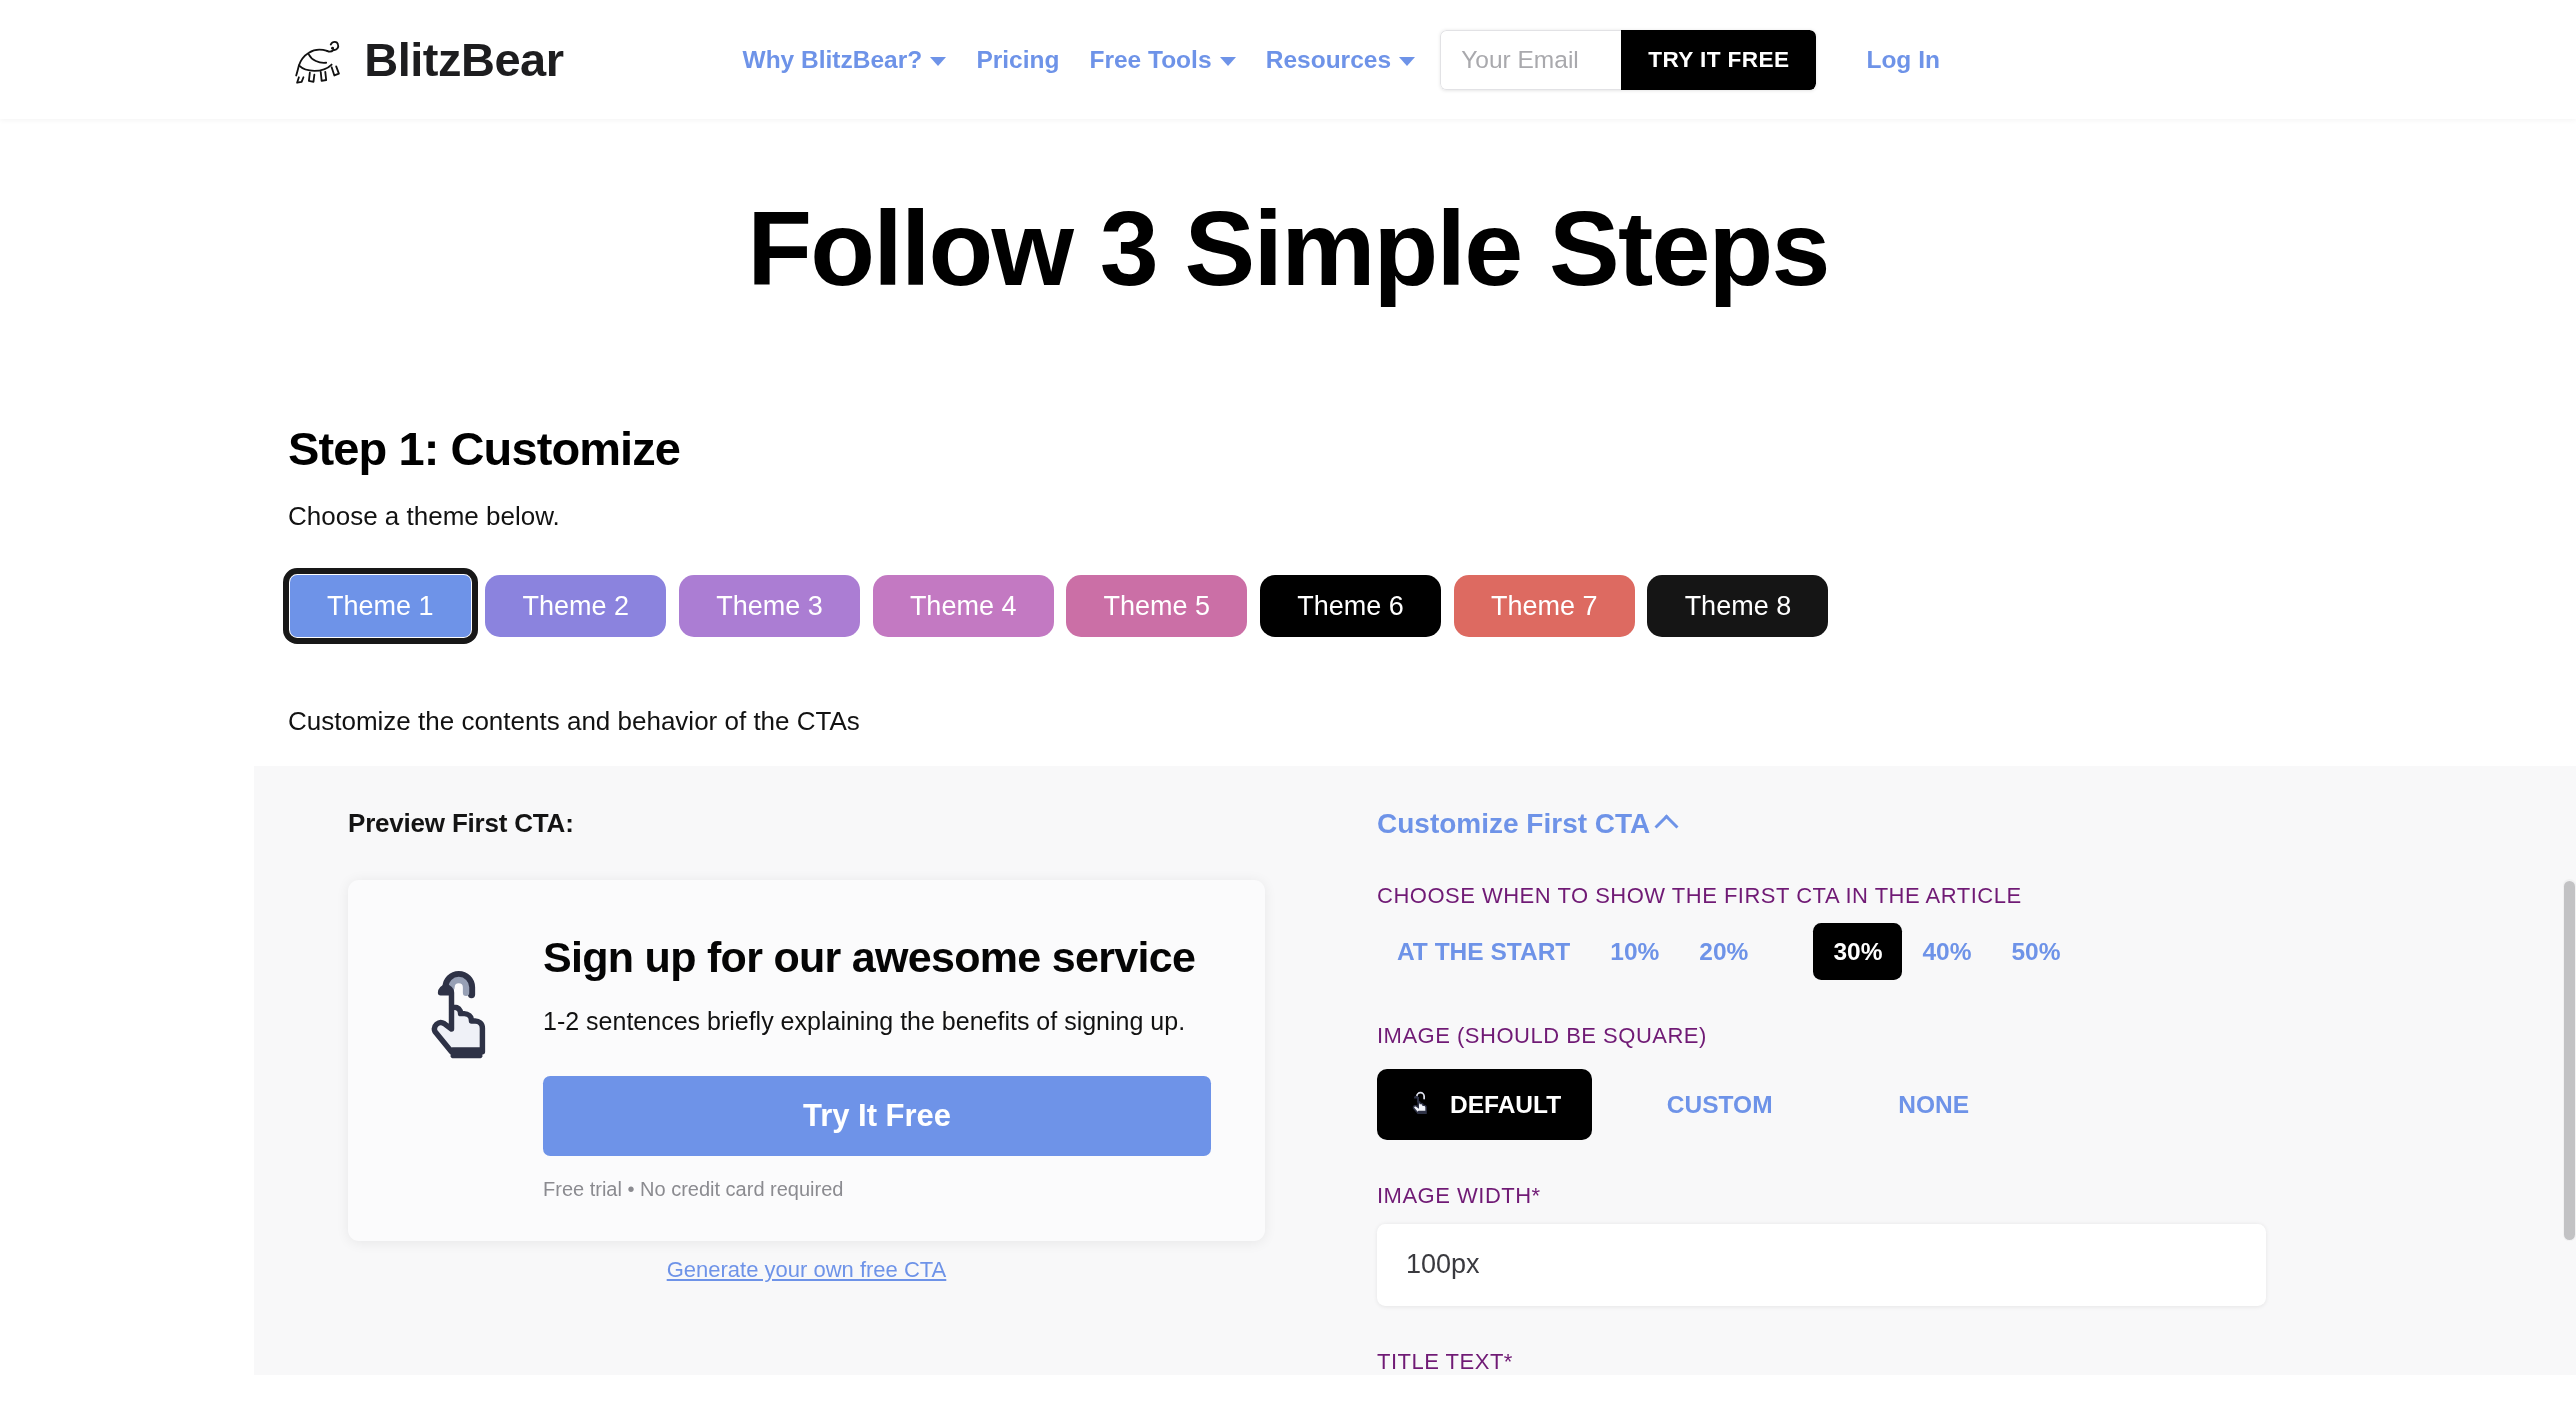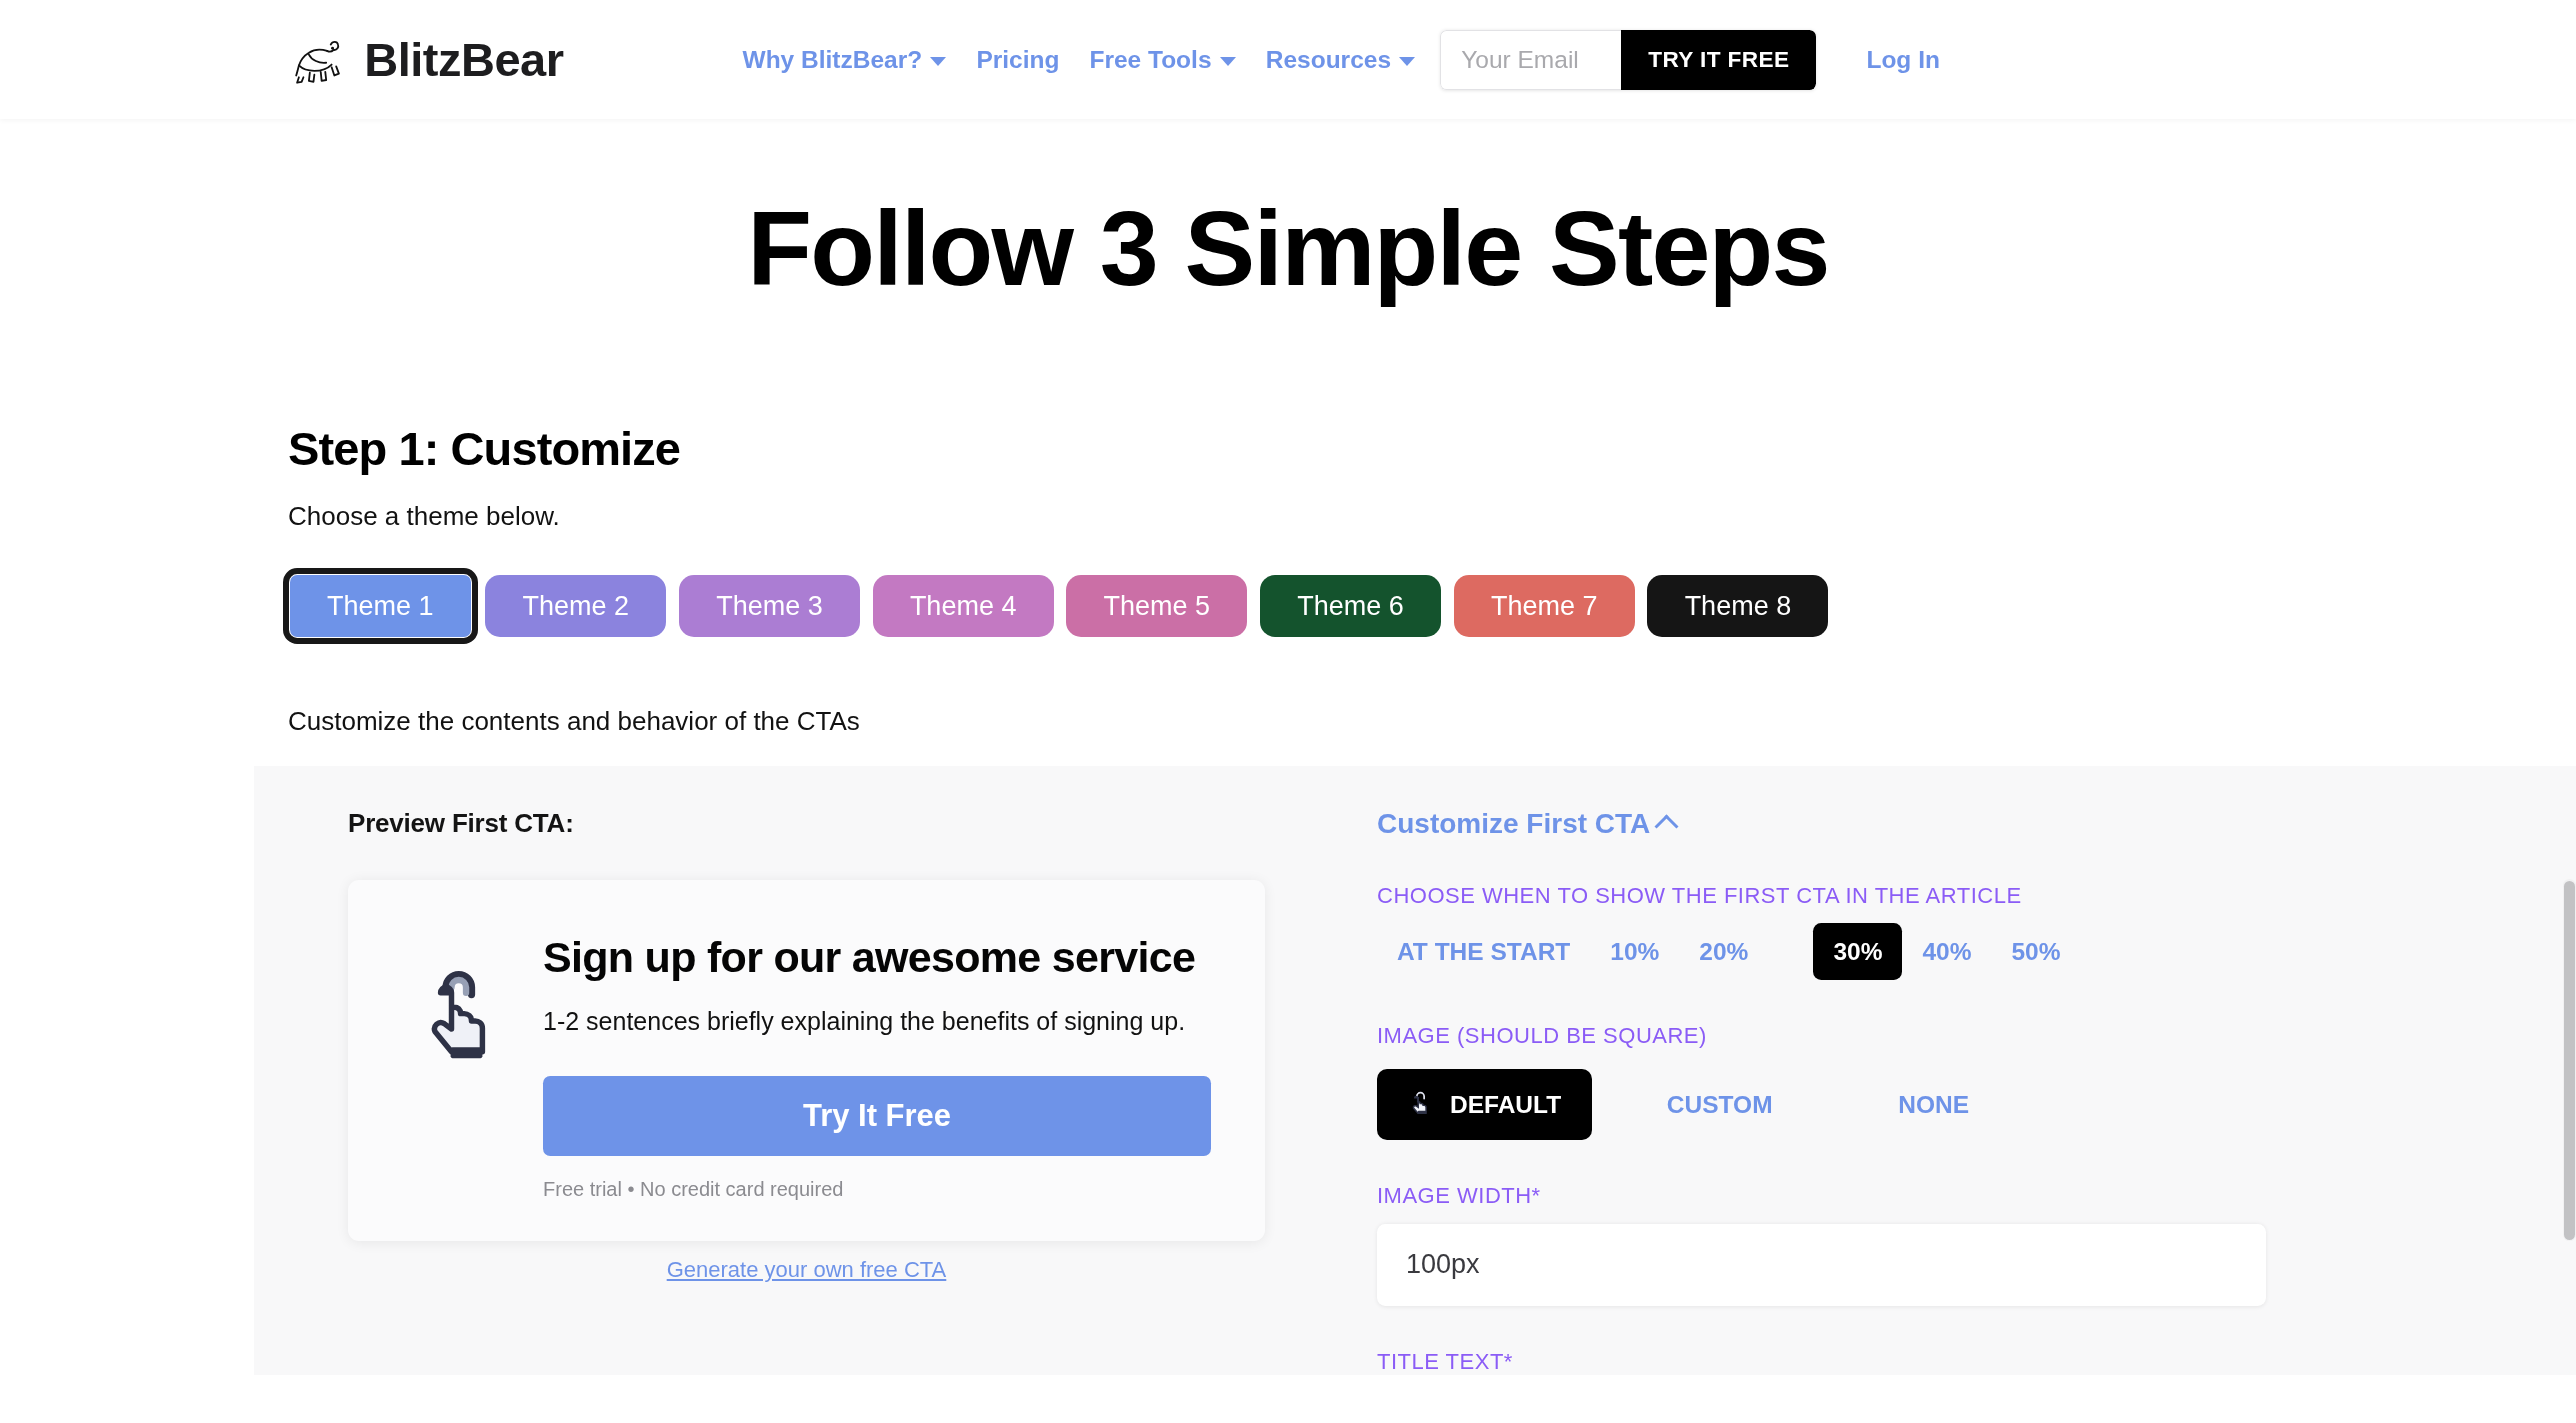--- a/index.html
+++ b/index.html
@@ -250,21 +250,21 @@
     width: 17px; height: 17px;
     border-left: 3.6px solid #6e93e8;
     border-top: 3.6px solid #6e93e8;
     transform: rotate(45deg);
     margin-top: 6.3px;
   }
   .field-label {
     margin-top: 43px;
     font-size: 22px;
     letter-spacing: 0.5px;
-    color: #8b5cf6;
+    color: #701a75;
     text-transform: uppercase;
   }
   .opt-row {
     display: flex;
     align-items: flex-end;
     margin-top: 14.5px;
   }
   .opt-btn {
     font-size: 24.5px;
     font-weight: 700;
@@ -389,21 +389,21 @@
   <p class="step-sub">Choose a theme below.</p>
 
   <div class="theme-row">
     <span class="theme-wrap">
       <button class="theme-btn selected" style="background: rgb(110, 147, 232);">Theme 1</button>
     </span>
     <button class="theme-btn" style="background: rgb(139, 131, 222);">Theme 2</button>
     <button class="theme-btn" style="background: rgb(171, 125, 211);">Theme 3</button>
     <button class="theme-btn" style="background: rgb(195, 121, 194);">Theme 4</button>
     <button class="theme-btn" style="background: rgb(203, 111, 166);">Theme 5</button>
-    <button class="theme-btn" style="background: #14532d;">Theme 6</button>
+    <button class="theme-btn" style="background: #000000;">Theme 6</button>
     <button class="theme-btn" style="background: rgb(221, 106, 97);">Theme 7</button>
     <button class="theme-btn" style="background: rgb(21, 21, 21);">Theme 8</button>
   </div>
 
   <p class="customize-note">Customize the contents and behavior of the CTAs</p>
 </div>
 
 <div class="panel">
 
   <div class="panel-left">

